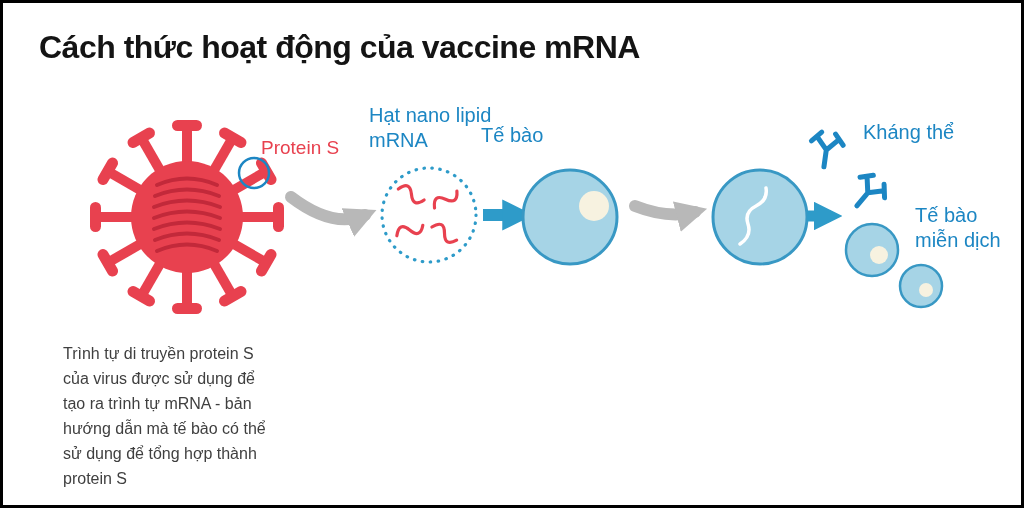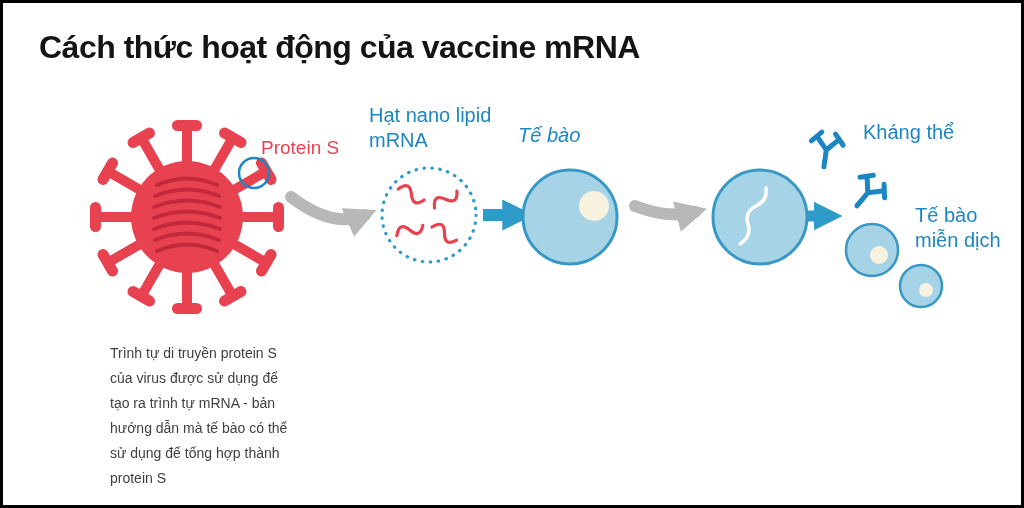--- a/index.html
+++ b/index.html
@@ -16,23 +16,22 @@
     position:absolute;left:36px;top:26px;
     font-size:32px;font-weight:bold;color:#141414;
     letter-spacing:-0.5px;
   }
   .diagram-svg{position:absolute;left:0;top:0;}
   .lbl{position:absolute;font-size:20px;color:#1c86c3;line-height:1.25;}
   .lbl.center{}
   .lbl.red{color:#e8414f;font-size:19px;}
   .caption{
     position:absolute;
-    font-size:14px;line-height:25px;color:#3f3f3f;
+    font-size:16px;line-height:25px;color:#3f3f3f;
     white-space:pre-line;
-    margin-left:47px;
   }
 </style>
 </head>
 <body>
 
 <div class="frame">
 
   <div class="title">Cách thức hoạt động của vaccine mRNA</div>
 
   <svg class="diagram-svg" width="1024" height="508" viewBox="0 0 1024 508">
@@ -118,21 +117,21 @@
     <g>
       <circle cx="918" cy="283" r="21" fill="#a6d4e6" stroke="#3898c4" stroke-width="2.5"></circle>
       <circle cx="923" cy="287" r="7" fill="#f7f2e0"></circle>
     </g>
   </svg>
 
   <div class="lbl red" style="left:258px;top:133px;">Protein S</div>
 
   <div class="lbl center" style="left:366px;top:100px;width:128px;">Hạt nano lipid mRNA</div>
 
-  <div class="lbl center" style="left:515px;top:120px;width:120px;font-style:italic;">Tế bào</div>
+  <div class="lbl center" style="left:478px;top:120px;width:120px;">Tế bào</div>
 
   <div class="lbl center" style="left:912px;top:200px;width:104px;">Tế bào miễn dịch</div>
 
   <div class="lbl" style="left:860px;top:117px;">Kháng thể</div>
 
   <div class="caption" style="left:60px;top:338px;width:280px;">Trình tự di truyền protein S
 của virus được sử dụng để
 tạo ra trình tự mRNA - bản
 hướng dẫn mà tế bào có thể
 sử dụng để tổng hợp thành

